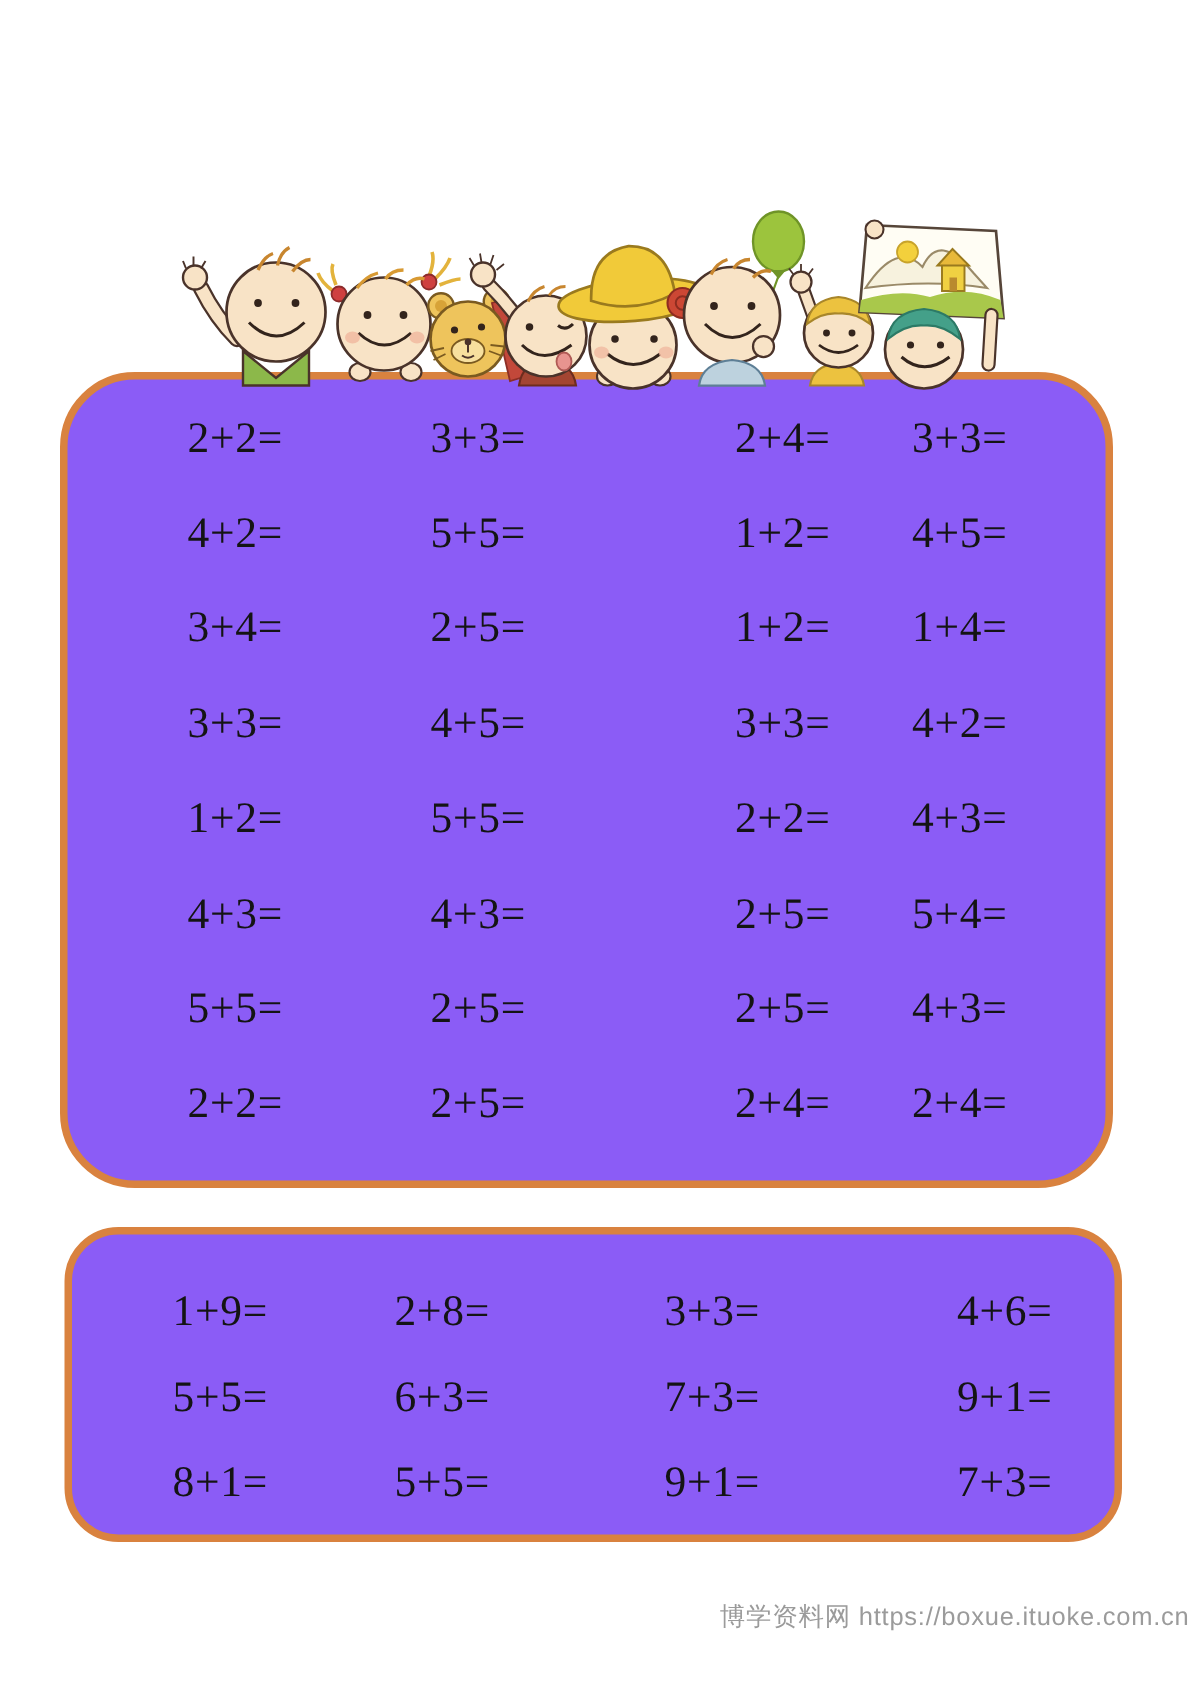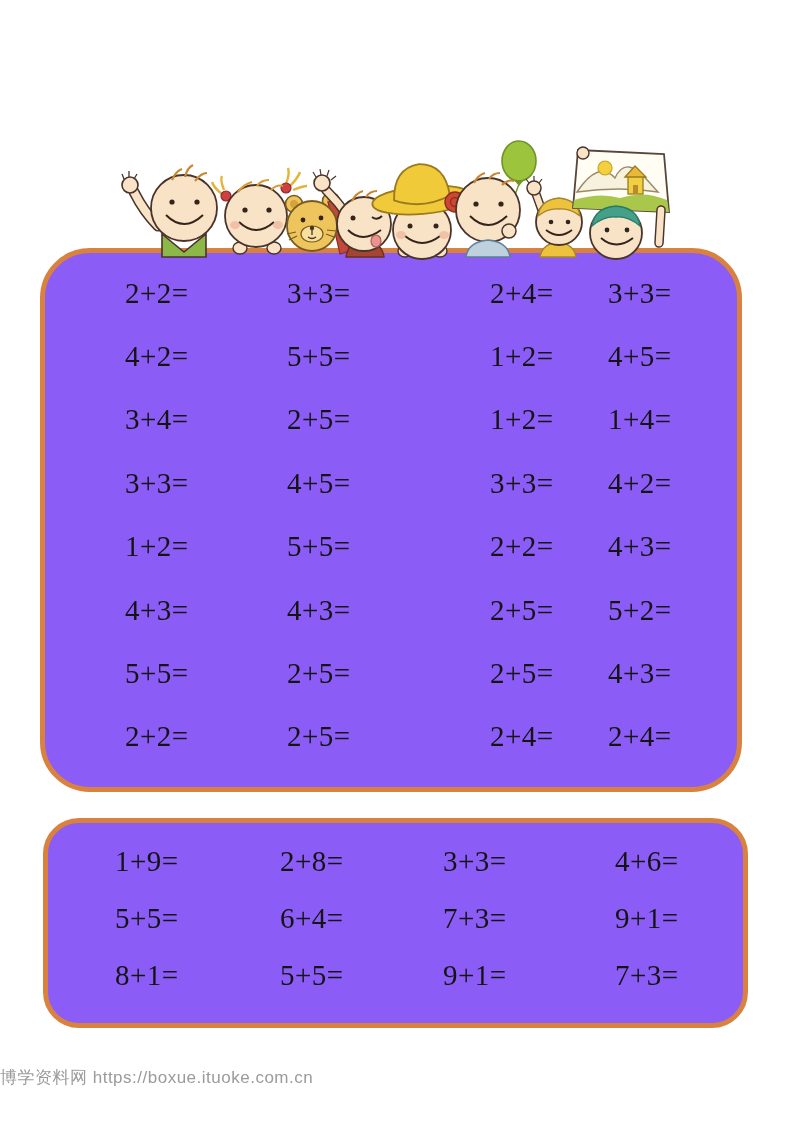--- a/index.html
+++ b/index.html
@@ -6,33 +6,33 @@
   body{
     width:793px;height:1122px;position:relative;overflow:hidden;
     background:#ffffff;
     font-family:"Liberation Serif","DejaVu Serif",serif;
   }
   .box{
     position:absolute;box-sizing:border-box;background:#8b5cf6;
     border:5px solid var(--accent,#d9823f);
   }
   #box1{left:40px;top:248px;width:702px;height:544px;border-radius:50px;padding-top:8px;}
-  #box2{left:43px;top:818px;width:705px;height:210px;border-radius:36px;padding-top:9px;}
+  #box2{left:43px;top:818px;width:705px;height:210px;border-radius:36px;padding-top:23px;}
   .prow{position:relative;}
   #box1 .prow{height:63.4px;}
   #box2 .prow{height:57px;}
   .cell{
     position:absolute;top:50%;transform:translateY(-50%);
     font-size:29px;color:var(--ink,#141414);letter-spacing:.5px;white-space:nowrap;
   }
   #box1 .c0{left:80px}  #box1 .c1{left:242px} #box1 .c2{left:445px} #box1 .c3{left:563px}
-  #box2 .c0{left:67px}  #box2 .c1{left:232px} #box2 .c2{left:395px} #box2 .c3{left:567px}
+  #box2 .c0{left:67px}  #box2 .c1{left:215px} #box2 .c2{left:395px} #box2 .c3{left:590px}
   #illustration{position:absolute;left:100px;top:138px;width:580px;height:122px;z-index:3;}
   #footer{
-    position:absolute;left:0;top:1066px;width:100%;text-align:left;
+    position:absolute;left:0;top:1066px;width:100%;text-align:right;
     font-family:"Liberation Sans","DejaVu Sans",sans-serif;
     font-size:17px;color:var(--footer-ink,#9b9b9b);letter-spacing:.5px;
   }
 </style>
 </head>
 <body style="background: rgb(255, 255, 255);">
 
 <svg id="illustration" viewBox="0 0 580 122" xmlns="http://www.w3.org/2000/svg">
 
   <g>
@@ -183,21 +183,21 @@
     <div class="prow">
       <span class="cell c0">1+2=</span>
       <span class="cell c1">5+5=</span>
       <span class="cell c2">2+2=</span>
       <span class="cell c3">4+3=</span>
     </div>
     <div class="prow">
       <span class="cell c0">4+3=</span>
       <span class="cell c1">4+3=</span>
       <span class="cell c2">2+5=</span>
-      <span class="cell c3">5+2=</span>
+      <span class="cell c3">5+4=</span>
     </div>
     <div class="prow">
       <span class="cell c0">5+5=</span>
       <span class="cell c1">2+5=</span>
       <span class="cell c2">2+5=</span>
       <span class="cell c3">4+3=</span>
     </div>
     <div class="prow">
       <span class="cell c0">2+2=</span>
       <span class="cell c1">2+5=</span>
@@ -208,21 +208,21 @@
 
 <div id="box2" class="box">
     <div class="prow">
       <span class="cell c0">1+9=</span>
       <span class="cell c1">2+8=</span>
       <span class="cell c2">3+3=</span>
       <span class="cell c3">4+6=</span>
     </div>
     <div class="prow">
       <span class="cell c0">5+5=</span>
-      <span class="cell c1">6+4=</span>
+      <span class="cell c1">6+3=</span>
       <span class="cell c2">7+3=</span>
       <span class="cell c3">9+1=</span>
     </div>
     <div class="prow">
       <span class="cell c0">8+1=</span>
       <span class="cell c1">5+5=</span>
       <span class="cell c2">9+1=</span>
       <span class="cell c3">7+3=</span>
     </div>
   </div>

